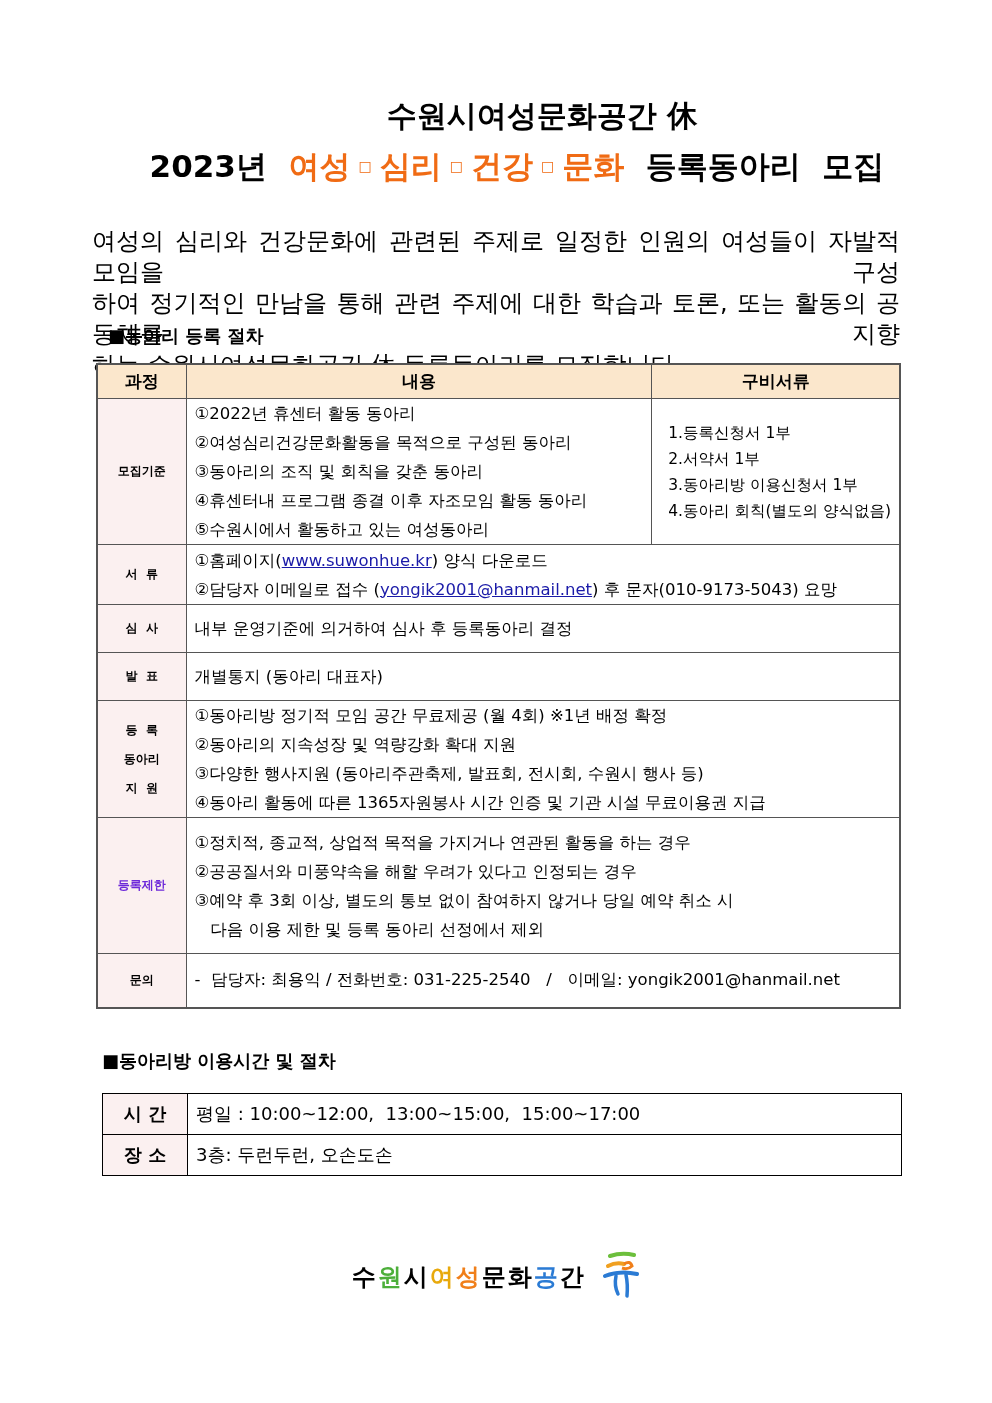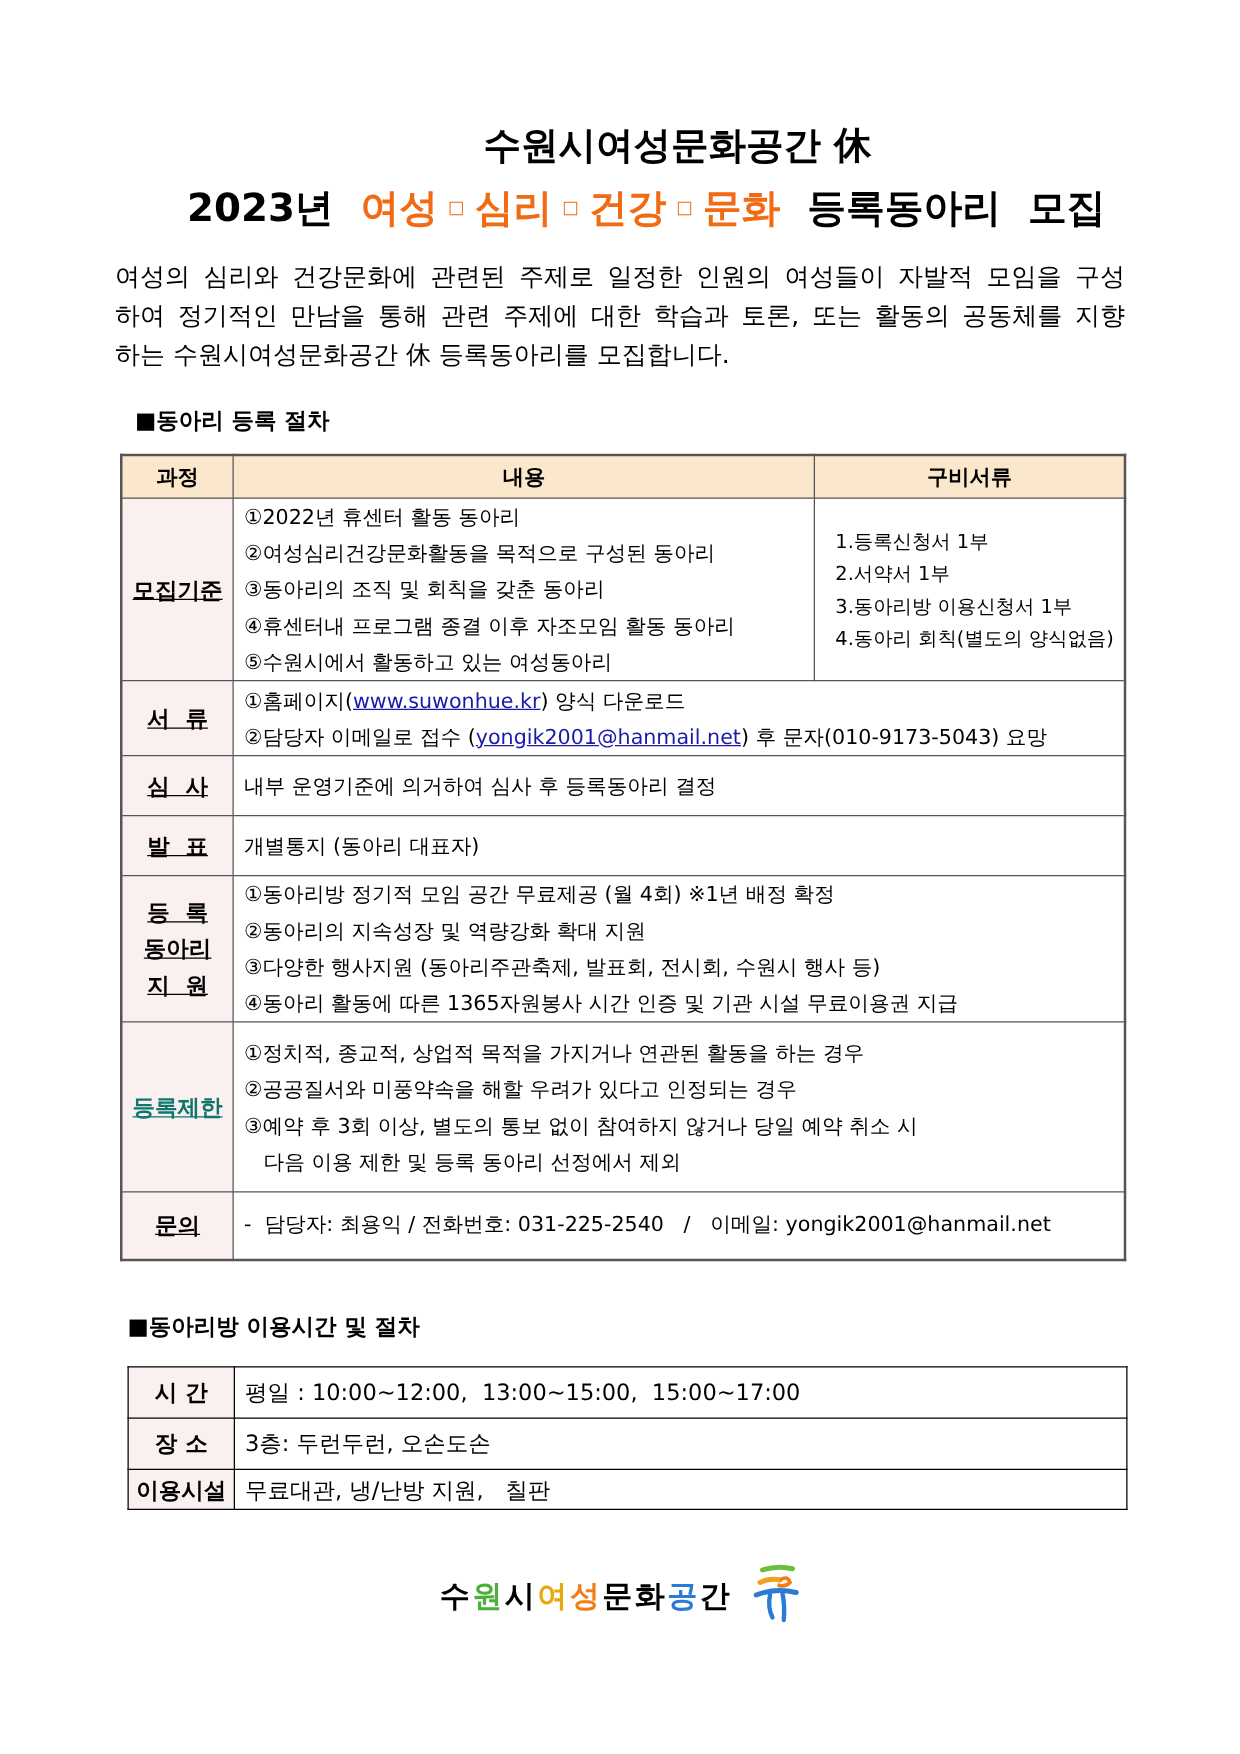--- a/index.html
+++ b/index.html
@@ -1,31 +1,31 @@
 <!DOCTYPE html>
 <html><head>
 <meta charset="utf-8">
 <style>
   html, body { margin:0; padding:0; background:#ffffff; }
   body { width:992px; height:1403px; position:relative; font-family:"DejaVu Sans", sans-serif; color:#000; overflow:hidden; }
   .title1 { position:absolute; top:96px; left:0; width:992px; text-align:center; font-size:30px; font-weight:bold; letter-spacing:0px;margin-left:46px; }
   .title2 { position:absolute; top:146px; left:0; width:992px; text-align:center; font-size:31px; font-weight:bold; white-space:nowrap;padding-left:21px; }
   .title2 .orange { color:#f06b14; }
   .title2 .sep { color:#f06b14; font-size:14px; font-weight:normal; vertical-align:middle; margin:0 8px; position:relative; top:-3px; }
-  .intro { position:absolute; top:206px; left:92px; width:808px; font-size:20px; line-height:31px; text-align:justify; text-align-last:left; }
+  .intro { position:absolute; top:226px; left:92px; width:808px; font-size:24px; line-height:31px; text-align:justify; text-align-last:left; }
   .intro span { display:block; text-align:justify; text-align-last:justify; }
   .intro span:last-child { text-align-last:left; }
   .section { position:absolute; font-size:18px; font-weight:bold; }
   .section .sq { font-size:18px; }
   table { border-collapse:collapse; position:absolute; font-size:16.5px; }
   td, th { border:1.5px solid #555; padding:0 8px; vertical-align:middle; }
   .tbl1 { top:363px; left:96px; width:805px; border:2px solid #555; }
   .tbl1 .hdr th { background:#fbe7cc; font-weight:bold; height:33px; font-size:17px; }
-  .tbl1 .lab { background:#fbf0f0; font-weight:bold; text-align:center; width:74px; font-size:18px;text-decoration:underline; }
-  .tbl1 .lab.red { color:#0f766e; }
+  .tbl1 .lab { background:#fbf0f0; font-weight:bold; text-align:center; width:74px; font-size:12px; }
+  .tbl1 .lab.red { color:#6d28d9; }
   .tbl1 td.content div { line-height:29px; white-space:nowrap; }
   .tbl1 td.docs div { line-height:26px; font-size:15.5px; white-space:nowrap; }
   .blue { color:#1a1ab8; font-weight:bold; }
   .link { color:#1a1aa8; text-decoration:underline; }
   .tbl2 { top:1093px; left:102px; width:800px; border:1.5px solid #000; }
   .tbl2 td { border:1.5px solid #000; font-size:18px; }
   .tbl2 .lab { background:#fbf0f0; font-weight:bold; text-align:center; width:72px; padding:0 6px; white-space:nowrap;margin-left:36px; }
   .footer { position:absolute; top:1254px; left:0; width:992px; text-align:center; font-size:24px; font-weight:bold; letter-spacing:2px; }
   .footer .g { color:#4caf3a; } .footer .y { color:#e8a90c; } .footer .o { color:#f07f1a; } .footer .b { color:#2b7bd4; }
   .logo-mark { display:inline-block; width:38px; height:48px; vertical-align:middle; margin-left:6px; position:relative; top:-4px; }
@@ -125,24 +125,20 @@
 <table class="tbl2">
   <tbody>
       <tr style="height:41px">
     <td class="lab">시 간</td>
     <td style="white-space:pre">평일 : 10:00~12:00,  13:00~15:00,  15:00~17:00</td>
   </tr>
   <tr style="height:41px">
     <td class="lab">장 소</td>
     <td>3층: 두런두런, 오손도손</td>
   </tr>
-  <tr style="height:32px">
-    <td class="lab">이용시설</td>
-    <td style="white-space:pre">무료대관, 냉/난방 지원,   칠판</td>
-  </tr>
 </tbody>
   </table>
 
 <div class="footer">
   <span>수</span><span class="g">원</span><span>시</span><span class="y">여</span><span class="o">성</span><span>문</span><span>화</span><span class="b">공</span><span>간</span>
   <span class="logo-mark">
     <svg width="38" height="48" viewBox="0 0 38 48">
       <path d="M8 6 Q20 2 32 5" stroke="#6cbf3c" stroke-width="4" fill="none" stroke-linecap="round"></path>
       <path d="M6 16 Q14 12 22 14" stroke="#f0a020" stroke-width="4" fill="none" stroke-linecap="round"></path>
       <path d="M22 14 Q28 10 30 16 Q26 20 20 18" stroke="#f07f1a" stroke-width="3" fill="none"></path>

